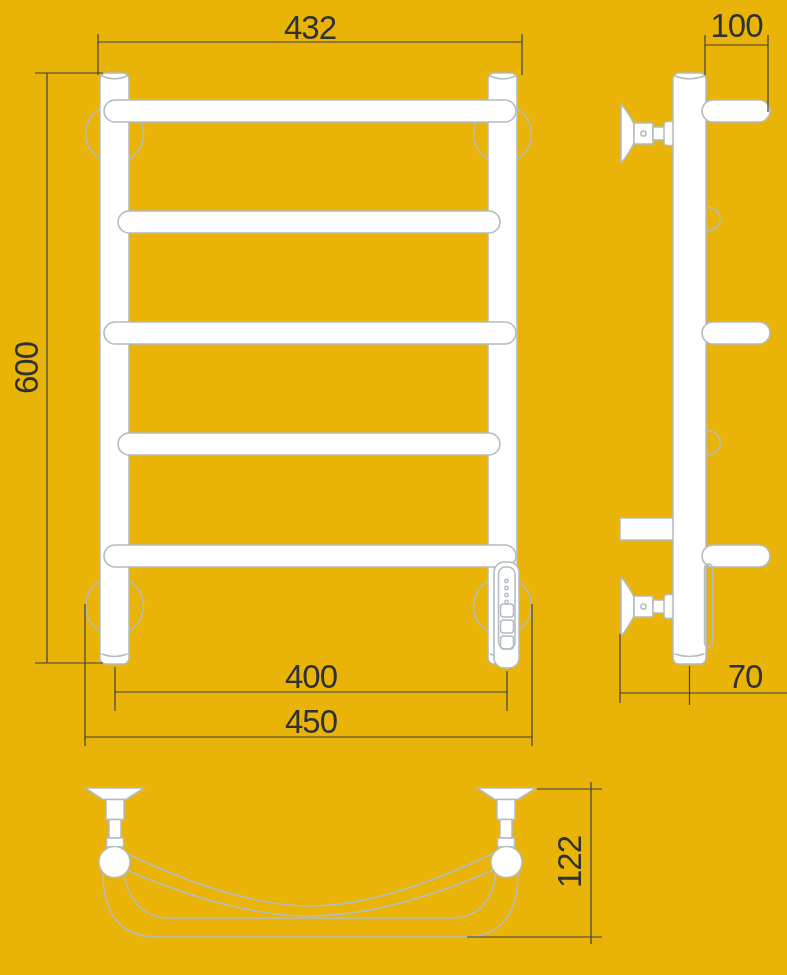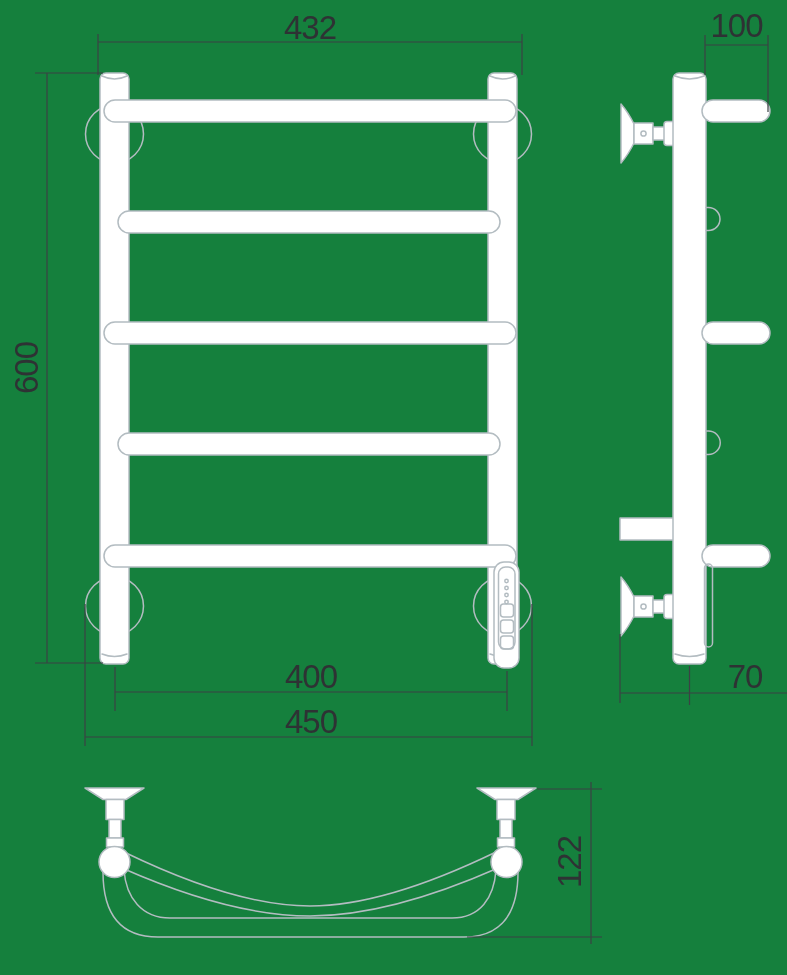--- a/index.html
+++ b/index.html
@@ -1,16 +1,16 @@
 <!DOCTYPE html>
 <html><head>
 <meta charset="utf-8">
 <style>
   html,body{margin:0;padding:0;background:#ffffff;}
-  .stage{position:relative;width:787px;height:975px;background:#15803d;overflow:hidden;}
+  .stage{position:relative;width:787px;height:975px;background:#eab308;overflow:hidden;}
   svg{display:block;}
   .ln{fill:none;stroke:#b3bcc1;stroke-width:1.5;stroke-linecap:round;stroke-linejoin:round;}
   .fl{fill:#ffffff;stroke:#b3bcc1;stroke-width:1.5;stroke-linejoin:round;}
   .dm{fill:none;stroke:#3b4144;stroke-width:1.2;stroke-linecap:butt;}
   .txt{font-family:"Liberation Sans","DejaVu Sans",sans-serif;font-size:33px;letter-spacing:-1px;
        fill:#2e3234;font-weight:400;}
 </style>
 </head>
 <body>
 

